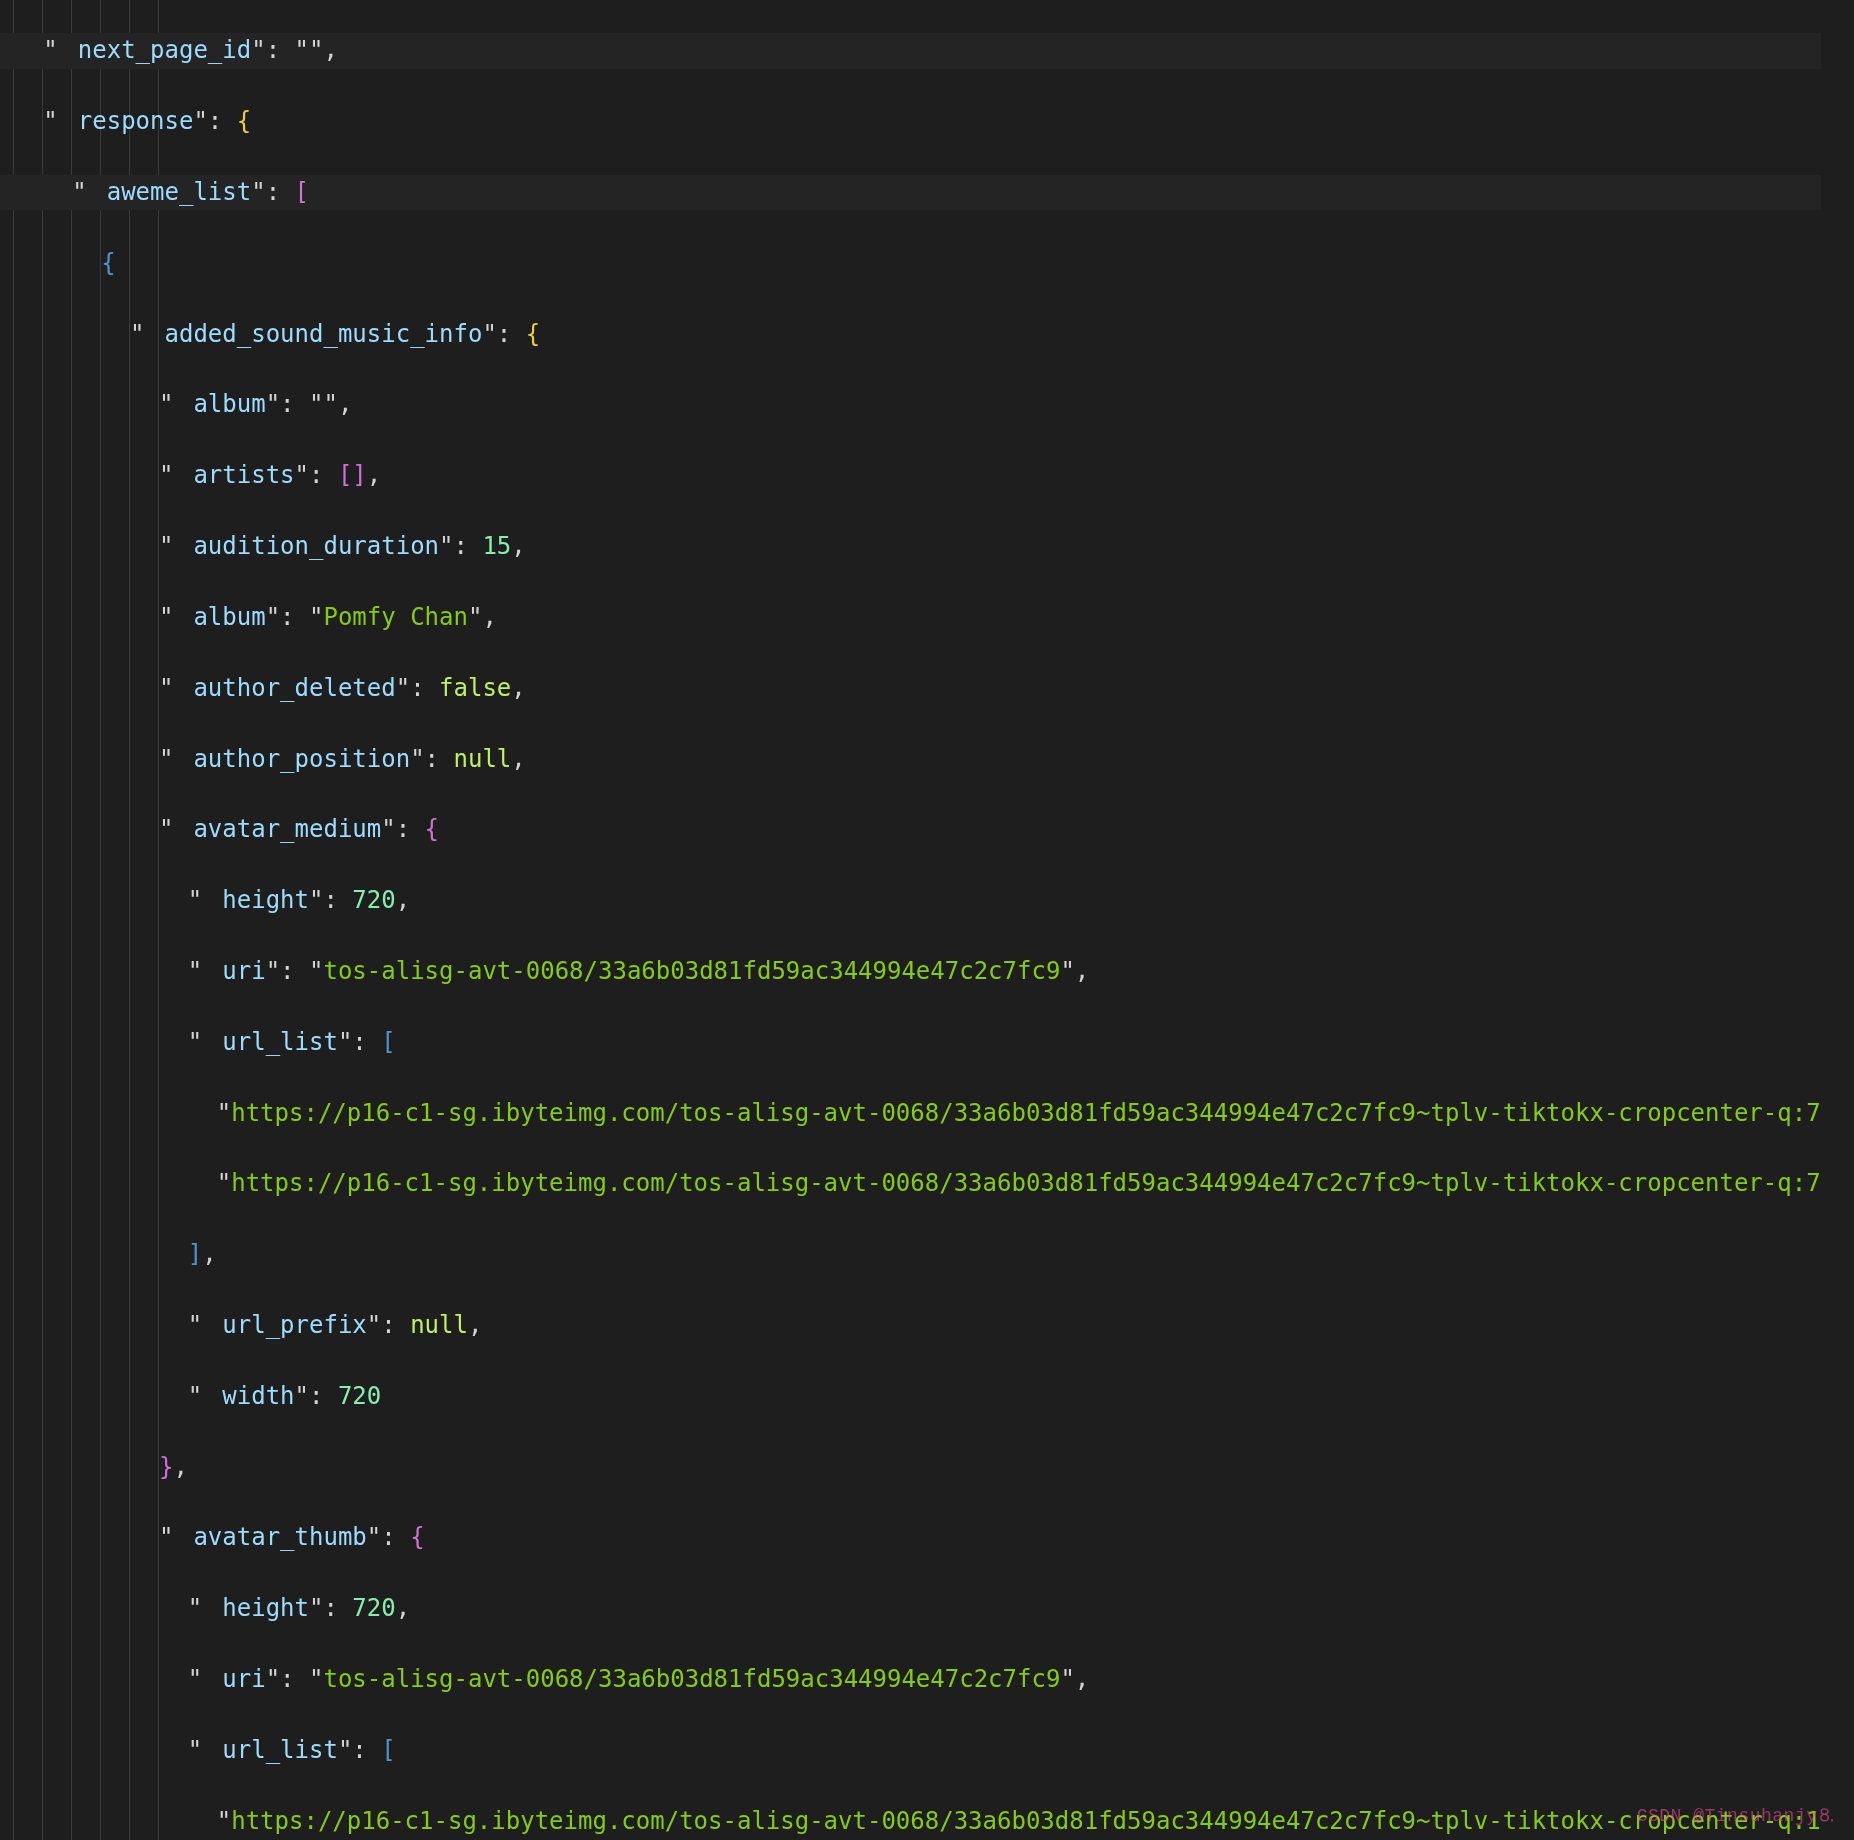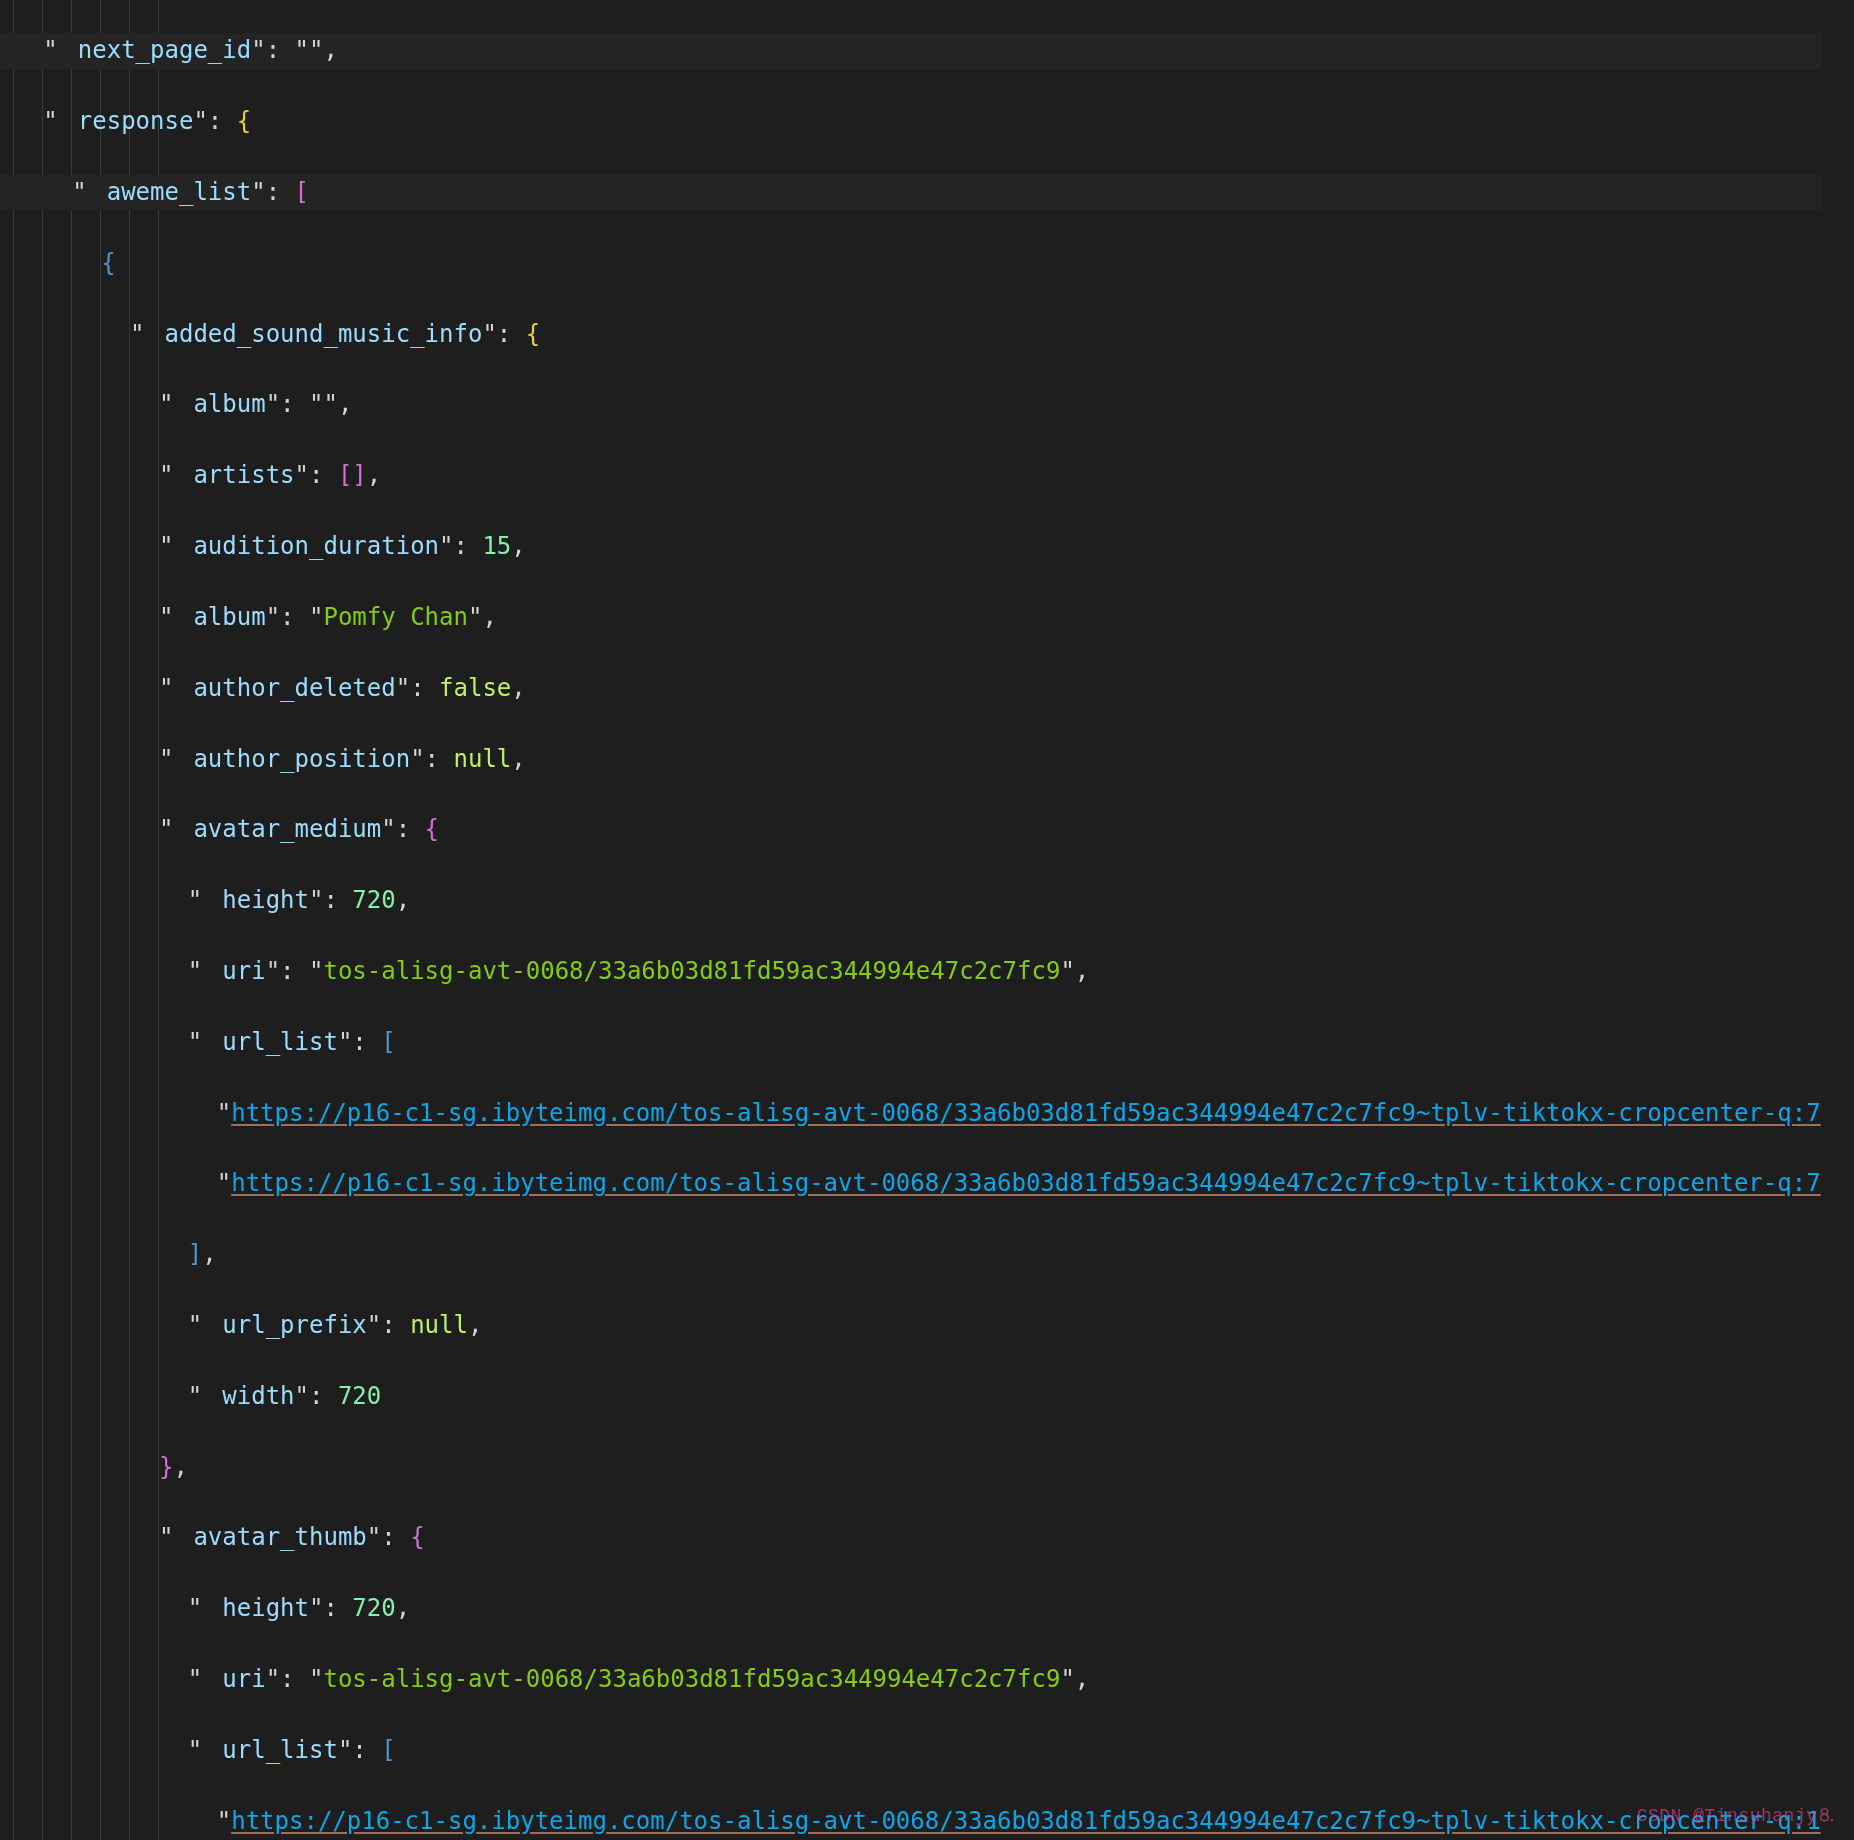--- a/index.html
+++ b/index.html
@@ -32,22 +32,21 @@
   .str     { color: #84cc16; }  
   .num     { color: #86efac; }  
   .kw      { color: #bef264; }  
   .pun     { color: #d4d4d4; }  
   .brace   { color: #eace3a; }  
   .brace2  { color: #d070d6; }  
   .brace3  { color: #4e94ce; }  
   .brace4  { color: #eace3a; }  
   .brace5  { color: #d070d6; }  
   .link {
-    color: #0ea5e9;
-    text-decoration: underline;
+    color: #84cc16;
     text-decoration-color: rgba(206,145,120,0.7);
     text-underline-offset: 3px;
   }
   
   .guides {
     position: absolute;
     top: 0;
     left: 0;
     height: 100%;
     pointer-events: none;

